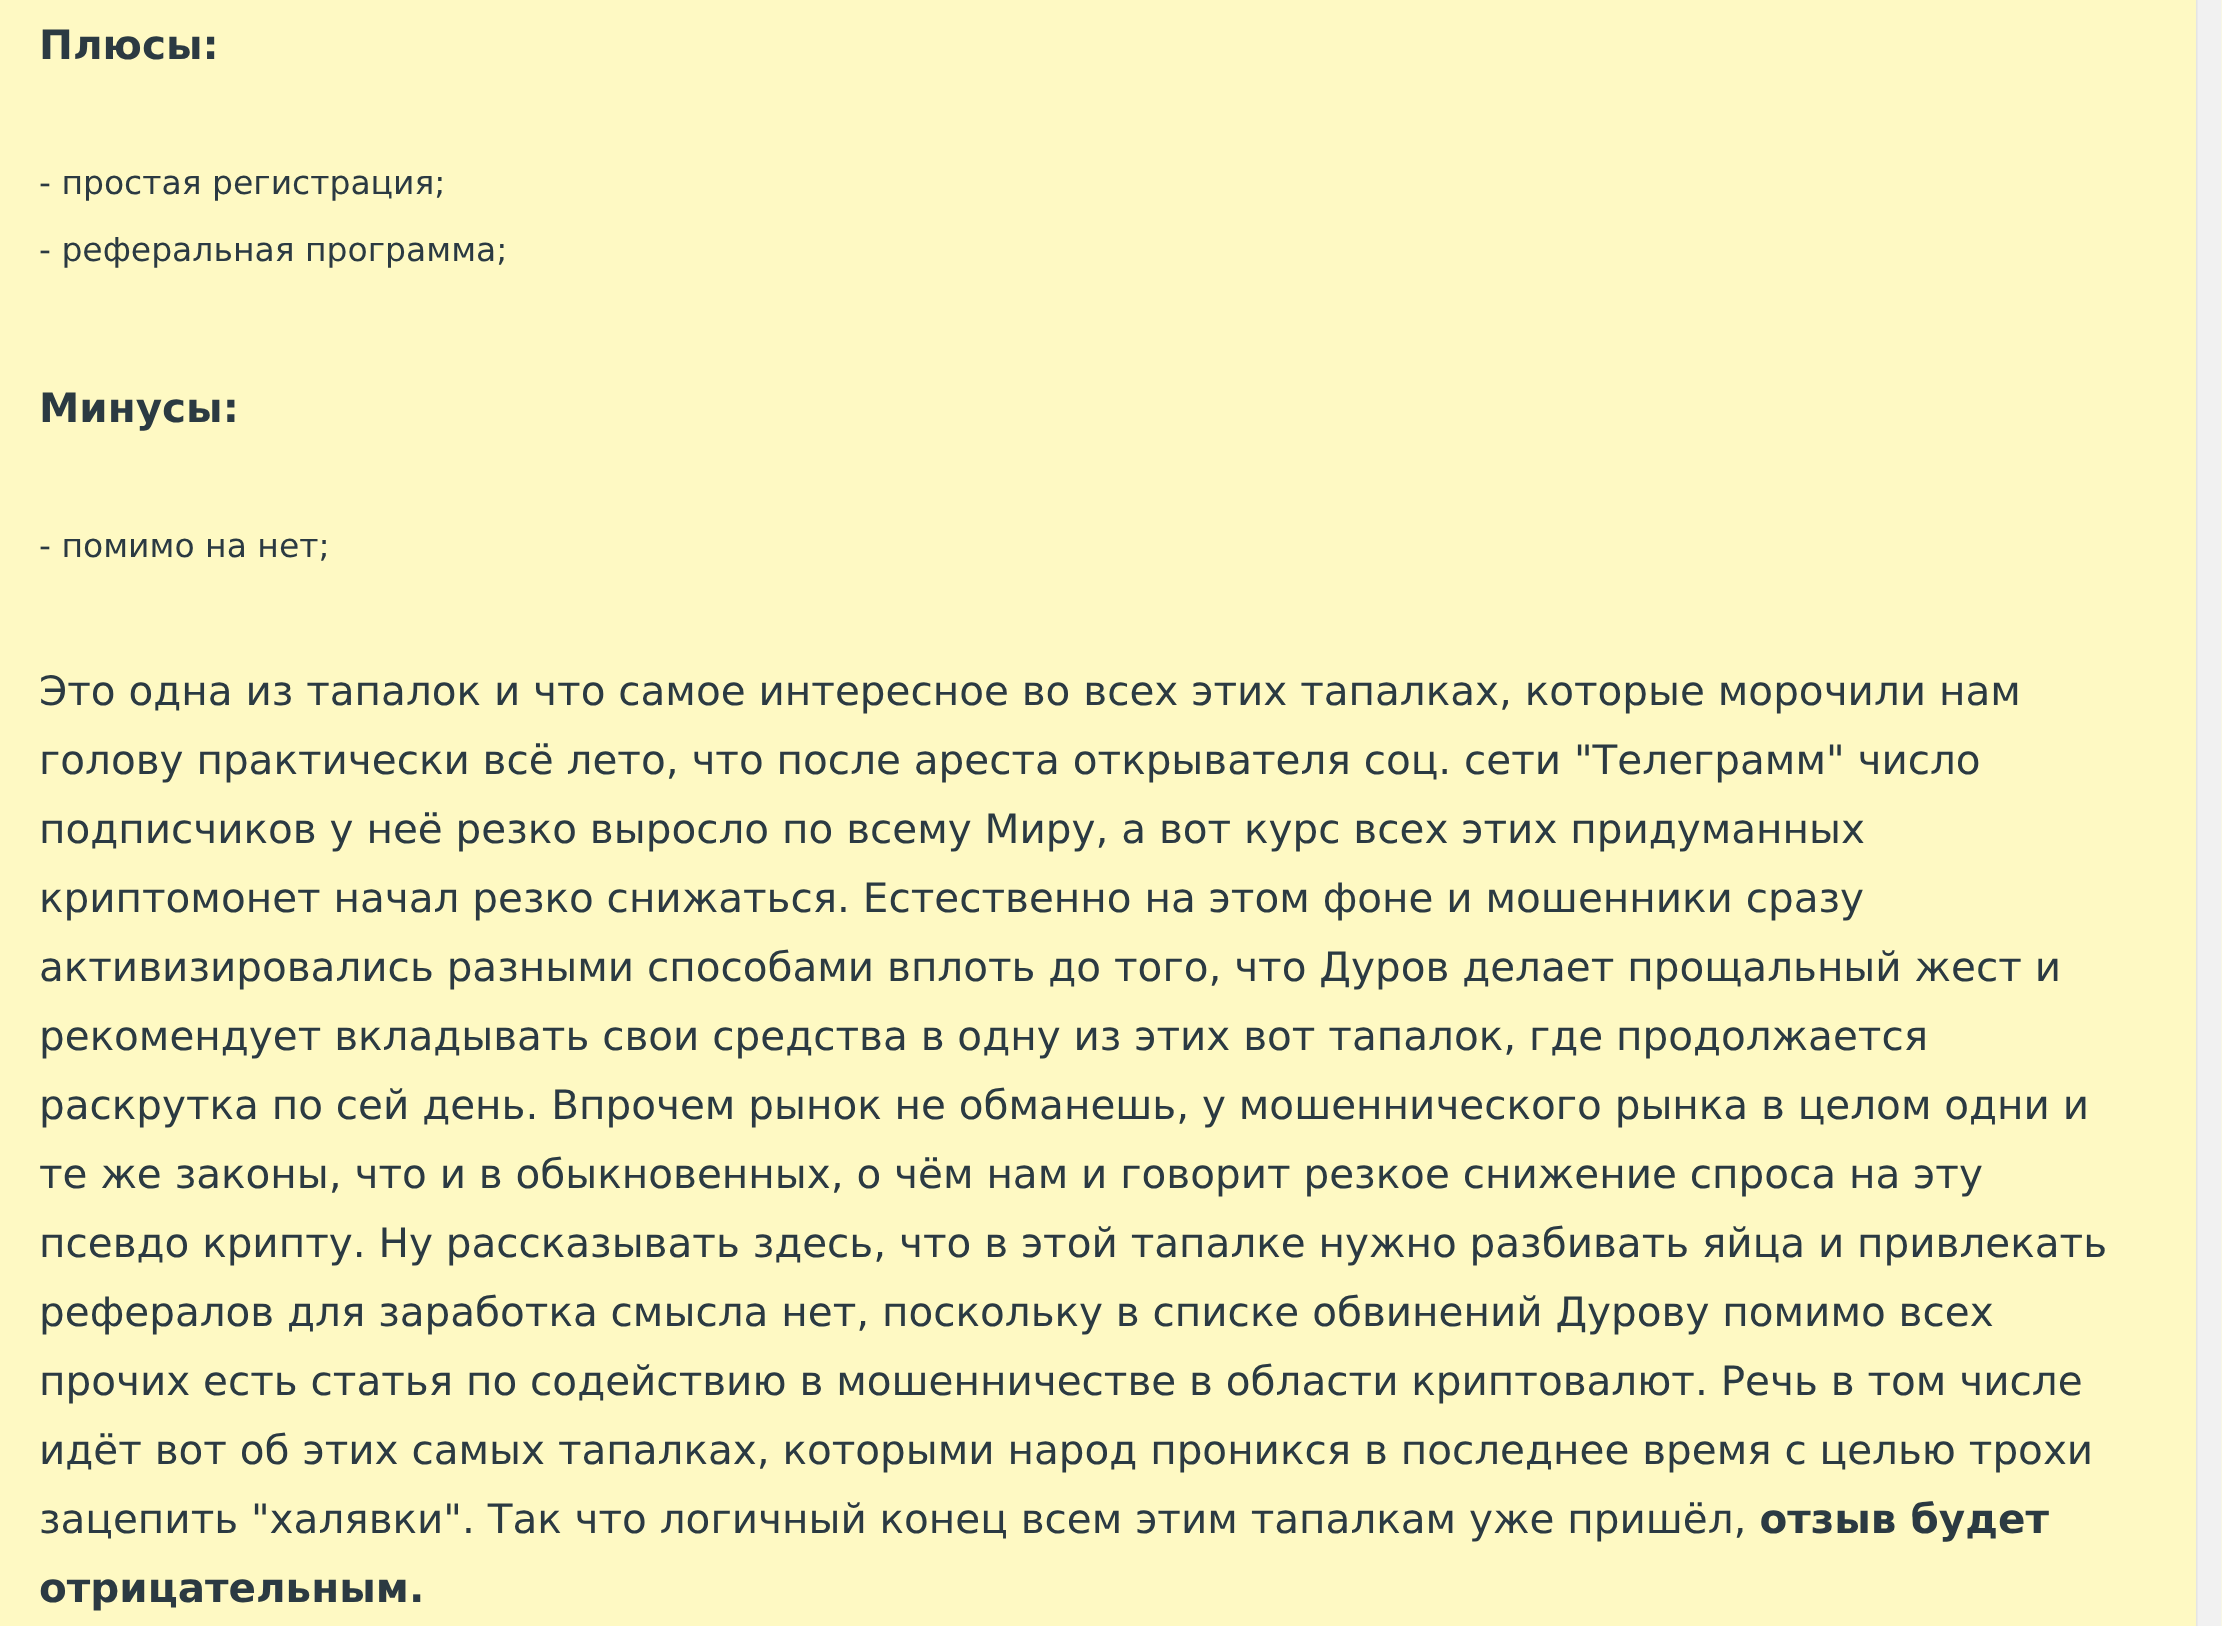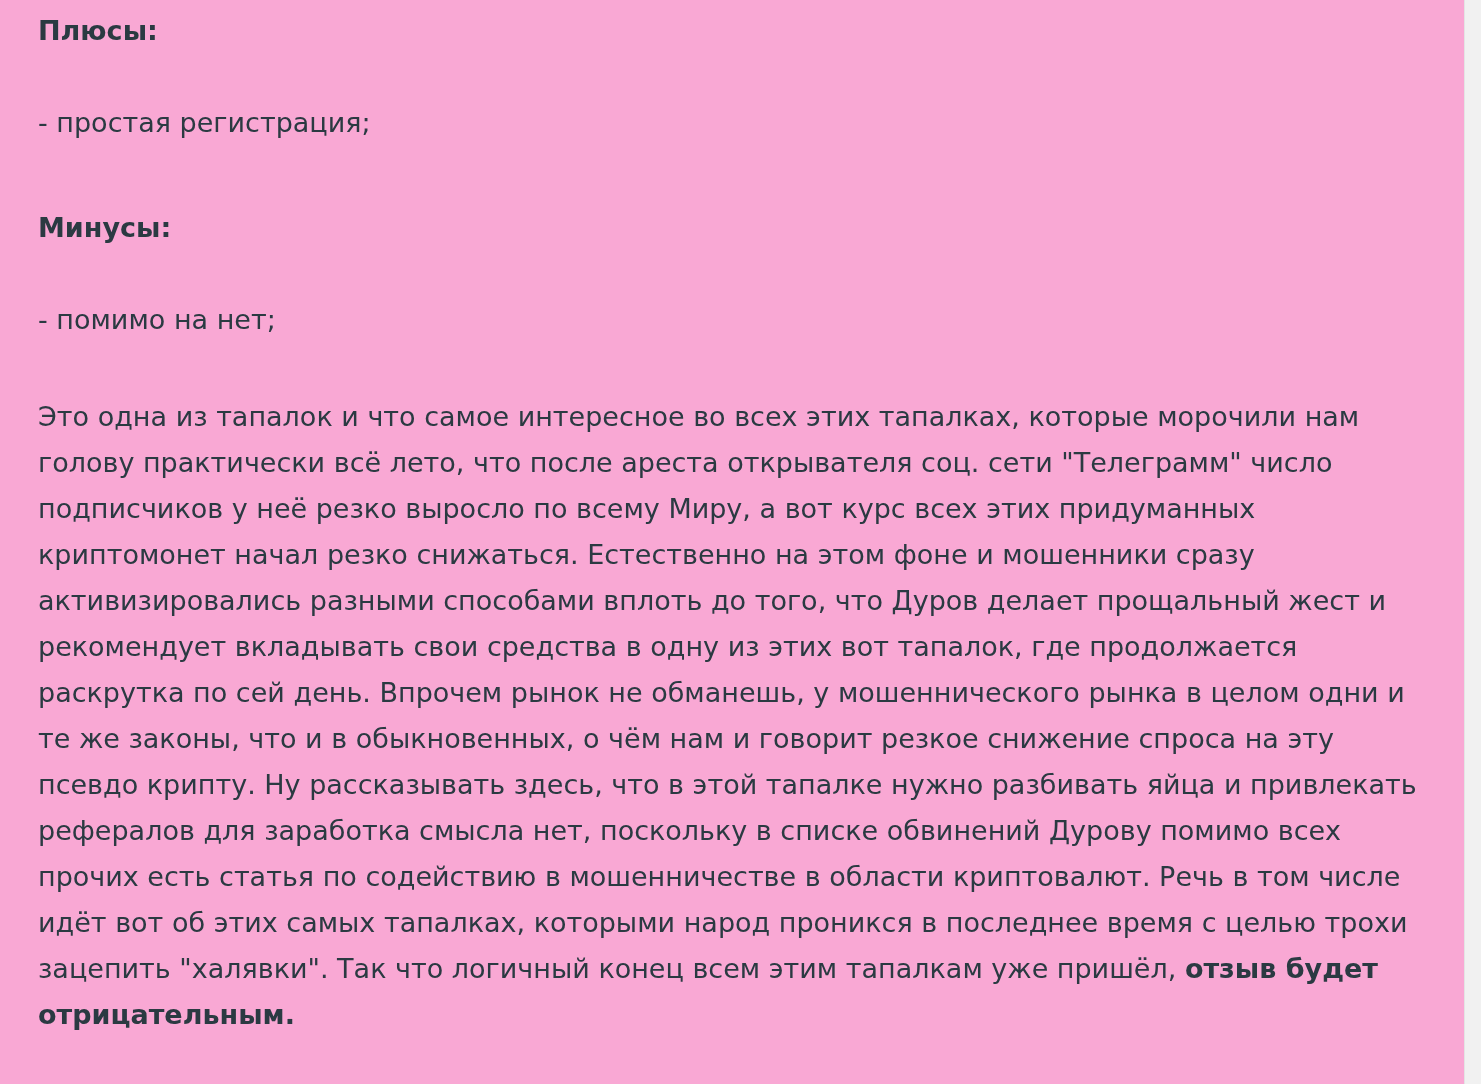--- a/index.html
+++ b/index.html
@@ -12,41 +12,40 @@
     height: 1084px;
     overflow: hidden;
     font-family: "DejaVu Sans", "Liberation Sans", sans-serif;
     color: #2b3a42;
   }
   .page {
     position: relative;
     width: 1481px;
     height: 1084px;
     box-sizing: border-box;
-    background: #f9a8d4;
-    padding-left: 12px;
+    background: #fef9c3;
   }
   .content {
     box-sizing: border-box;
     padding: 0 60px 0 26px;
     width: 1481px;
   }
   .heading {
     font-size: 27px;
     font-weight: bold;
     line-height: 1.25;
     color: #2b3a42;
     margin: 0;
     padding-top: 14px;
   }
   .spacer-md {
     height: 52px;
   }
   .list-line {
-    font-size: 27px;
+    font-size: 22px;
     line-height: 45px;
     color: #2b3a42;
     white-space: nowrap;
   }
   .para {
     font-size: 27px;
     line-height: 46px;
     color: #2b3a42;
     margin: 0;
     text-align: left;
@@ -87,20 +86,21 @@
 
 <div class="page">
 
   <div class="content">
 
     <h2 class="heading">Плюсы:</h2>
 
     <div class="spacer-md"></div>
 
     <div class="list-line">- простая регистрация;</div>
+    <div class="list-line">- реферальная программа;</div>
 
     <div class="spacer-md"></div>
 
     <h2 class="heading">Минусы:</h2>
 
     <div class="spacer-md"></div>
 
     <div class="list-line">- помимо на нет;</div>
 
     <div class="spacer-md"></div>

